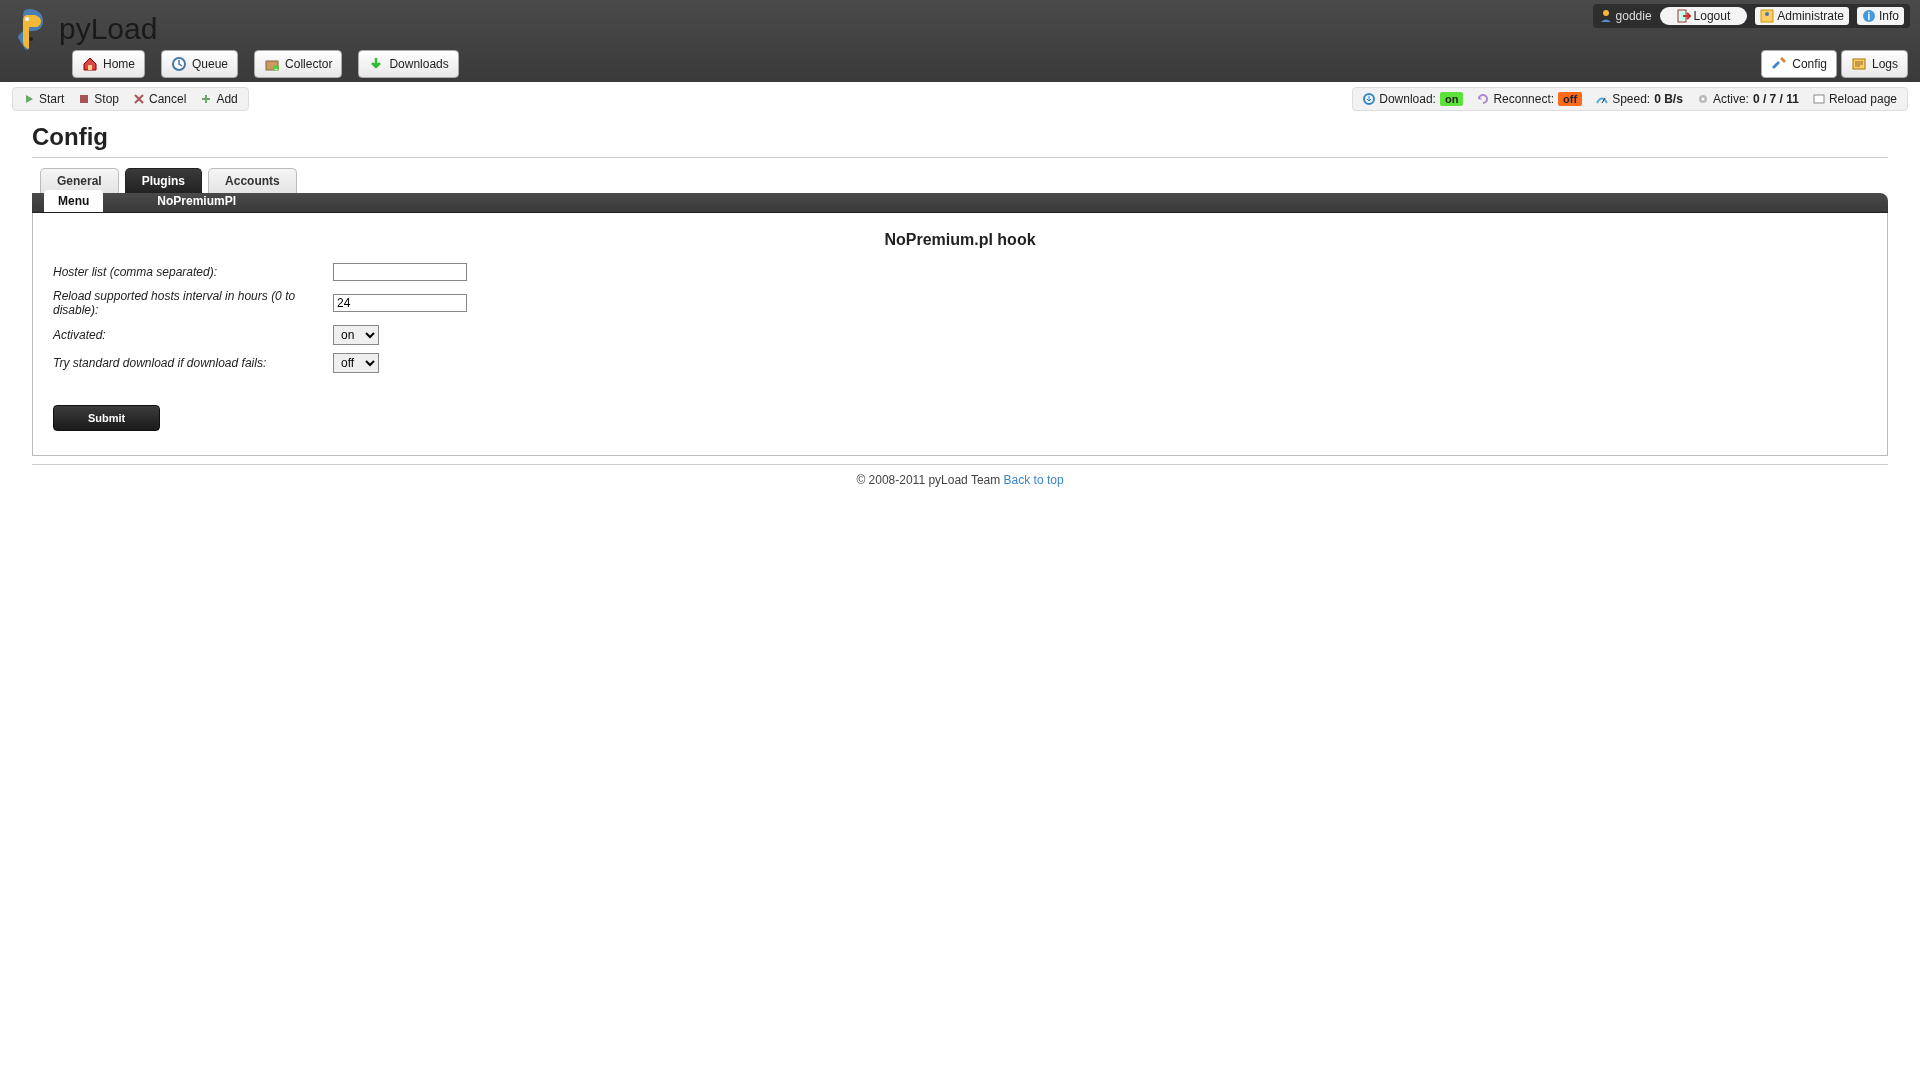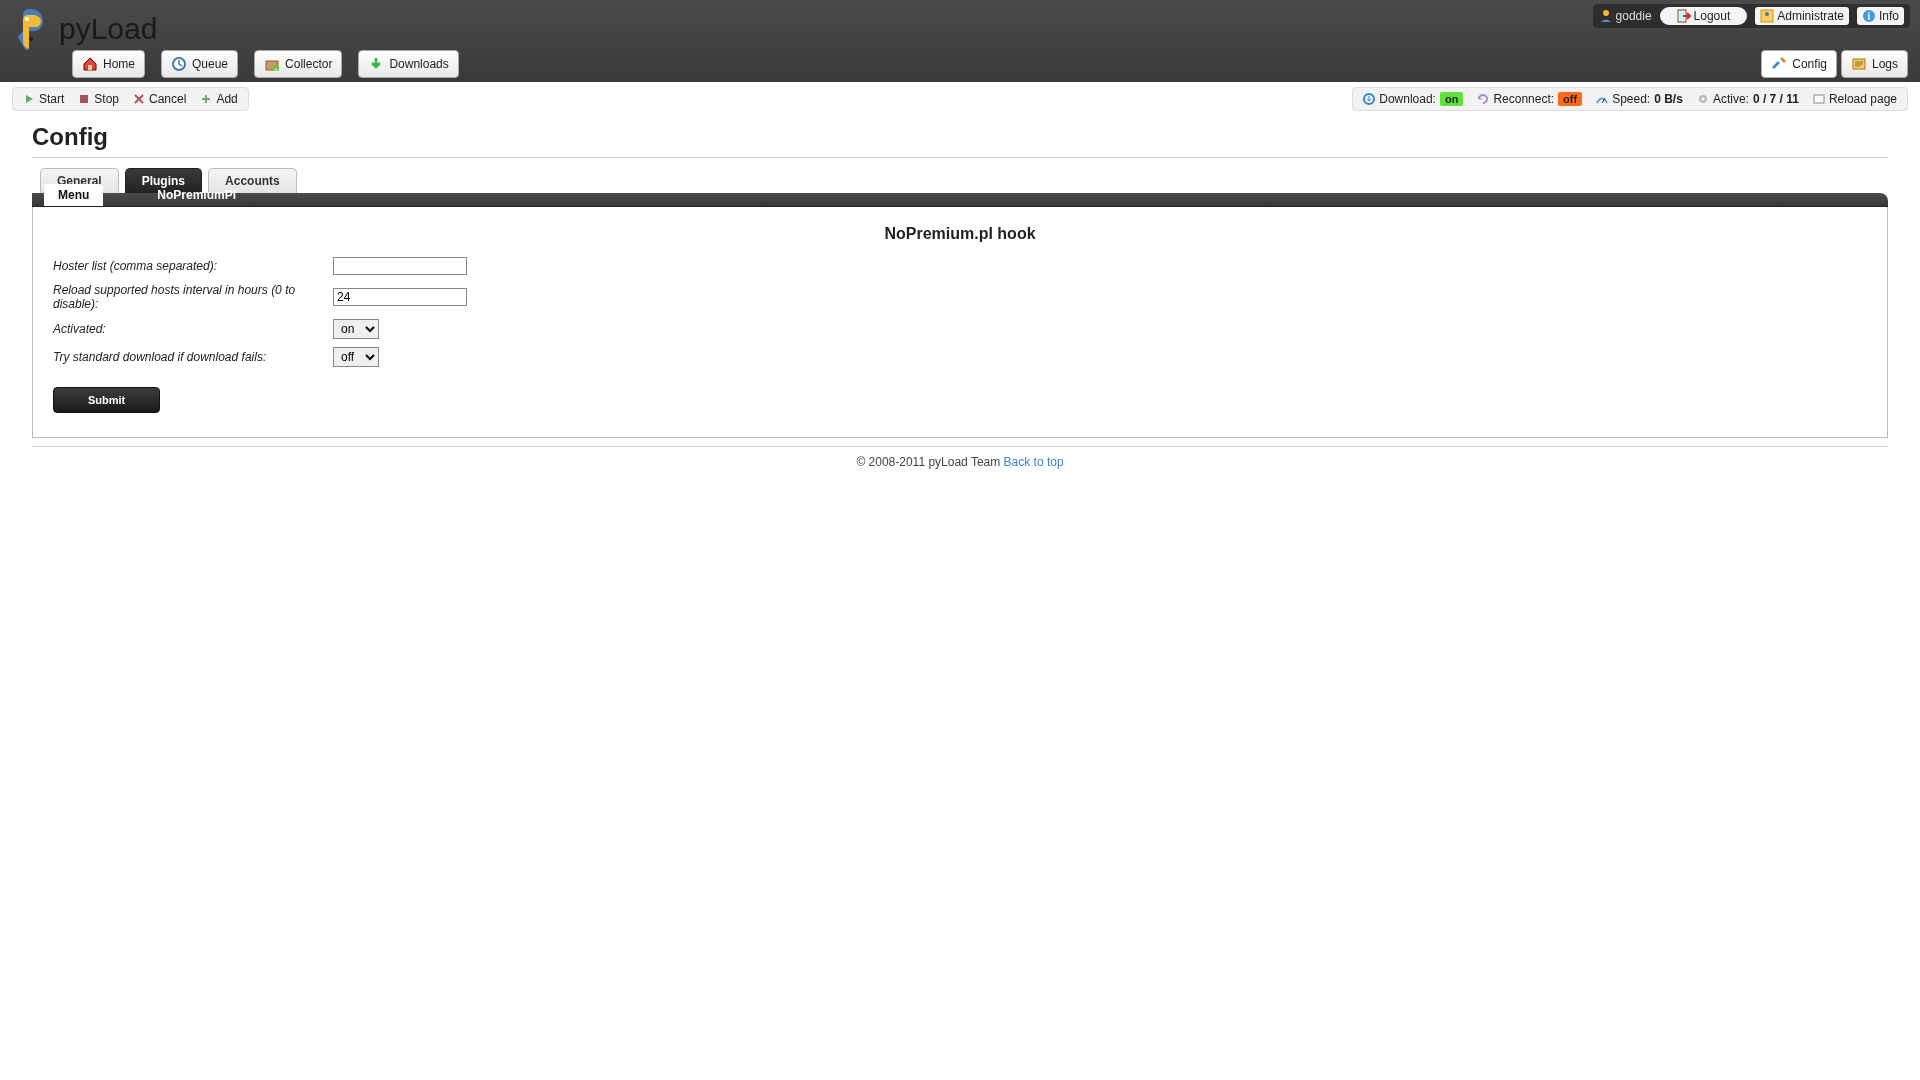--- a/index.html
+++ b/index.html
@@ -93,21 +93,21 @@
 }
 .tab.active {
   background:linear-gradient(#3a3a3a,#222);
   color:#fff; border-color:#222;
 }
 
 
 .subtab-strip {
   background:linear-gradient(#4a4a4a,#393939);
   border-radius:0 8px 0 0;
-  margin:0 32px; height:14px;
+  margin:0 32px; height:20px;
   display:flex; align-items:flex-end; padding-left:12px;
   border-bottom:1px solid #222;
 }
 .subtab {
   padding:4px 14px; font-size:12px; font-weight:bold;
   color:#fff; cursor:pointer;
 }
 .subtab.active {
   background:#fff; color:#111;
   border-radius:4px 4px 0 0;
@@ -122,21 +122,21 @@
 .form-title { text-align:center; font-weight:bold; font-size:16px; margin-bottom:14px; }
 .form-row { display:flex; align-items:center; margin: 8px 0; }
 .form-label { width:280px; font-size:12px;font-style:italic; }
 .form-row input[type=text], .form-row select {
   border:1px solid #888; font-size:12px; padding:1px 3px;
 }
 .form-row input[type=text]{ width:134px; }
 .form-row select.wide { width:60px; }
 .form-row select.narrow { width:46px; }
 .submit-btn {
-  margin-top:12px;
+  margin-top:24px;
   background:linear-gradient(#3c3c3c,#1a1a1a);
   color:#fff; font-weight:bold; font-size:11px;
   border:1px solid #111; border-radius:4px;
   padding:6px 34px; cursor:pointer;
 }
 
 .bottom-hr { border-top:1px solid #ccc; margin:0 32px; }
 .footer { text-align:center; font-size:12px; color:#444; margin:8px 0 20px; }
 .footer a { color:#3a86cd; text-decoration:none; }
 

